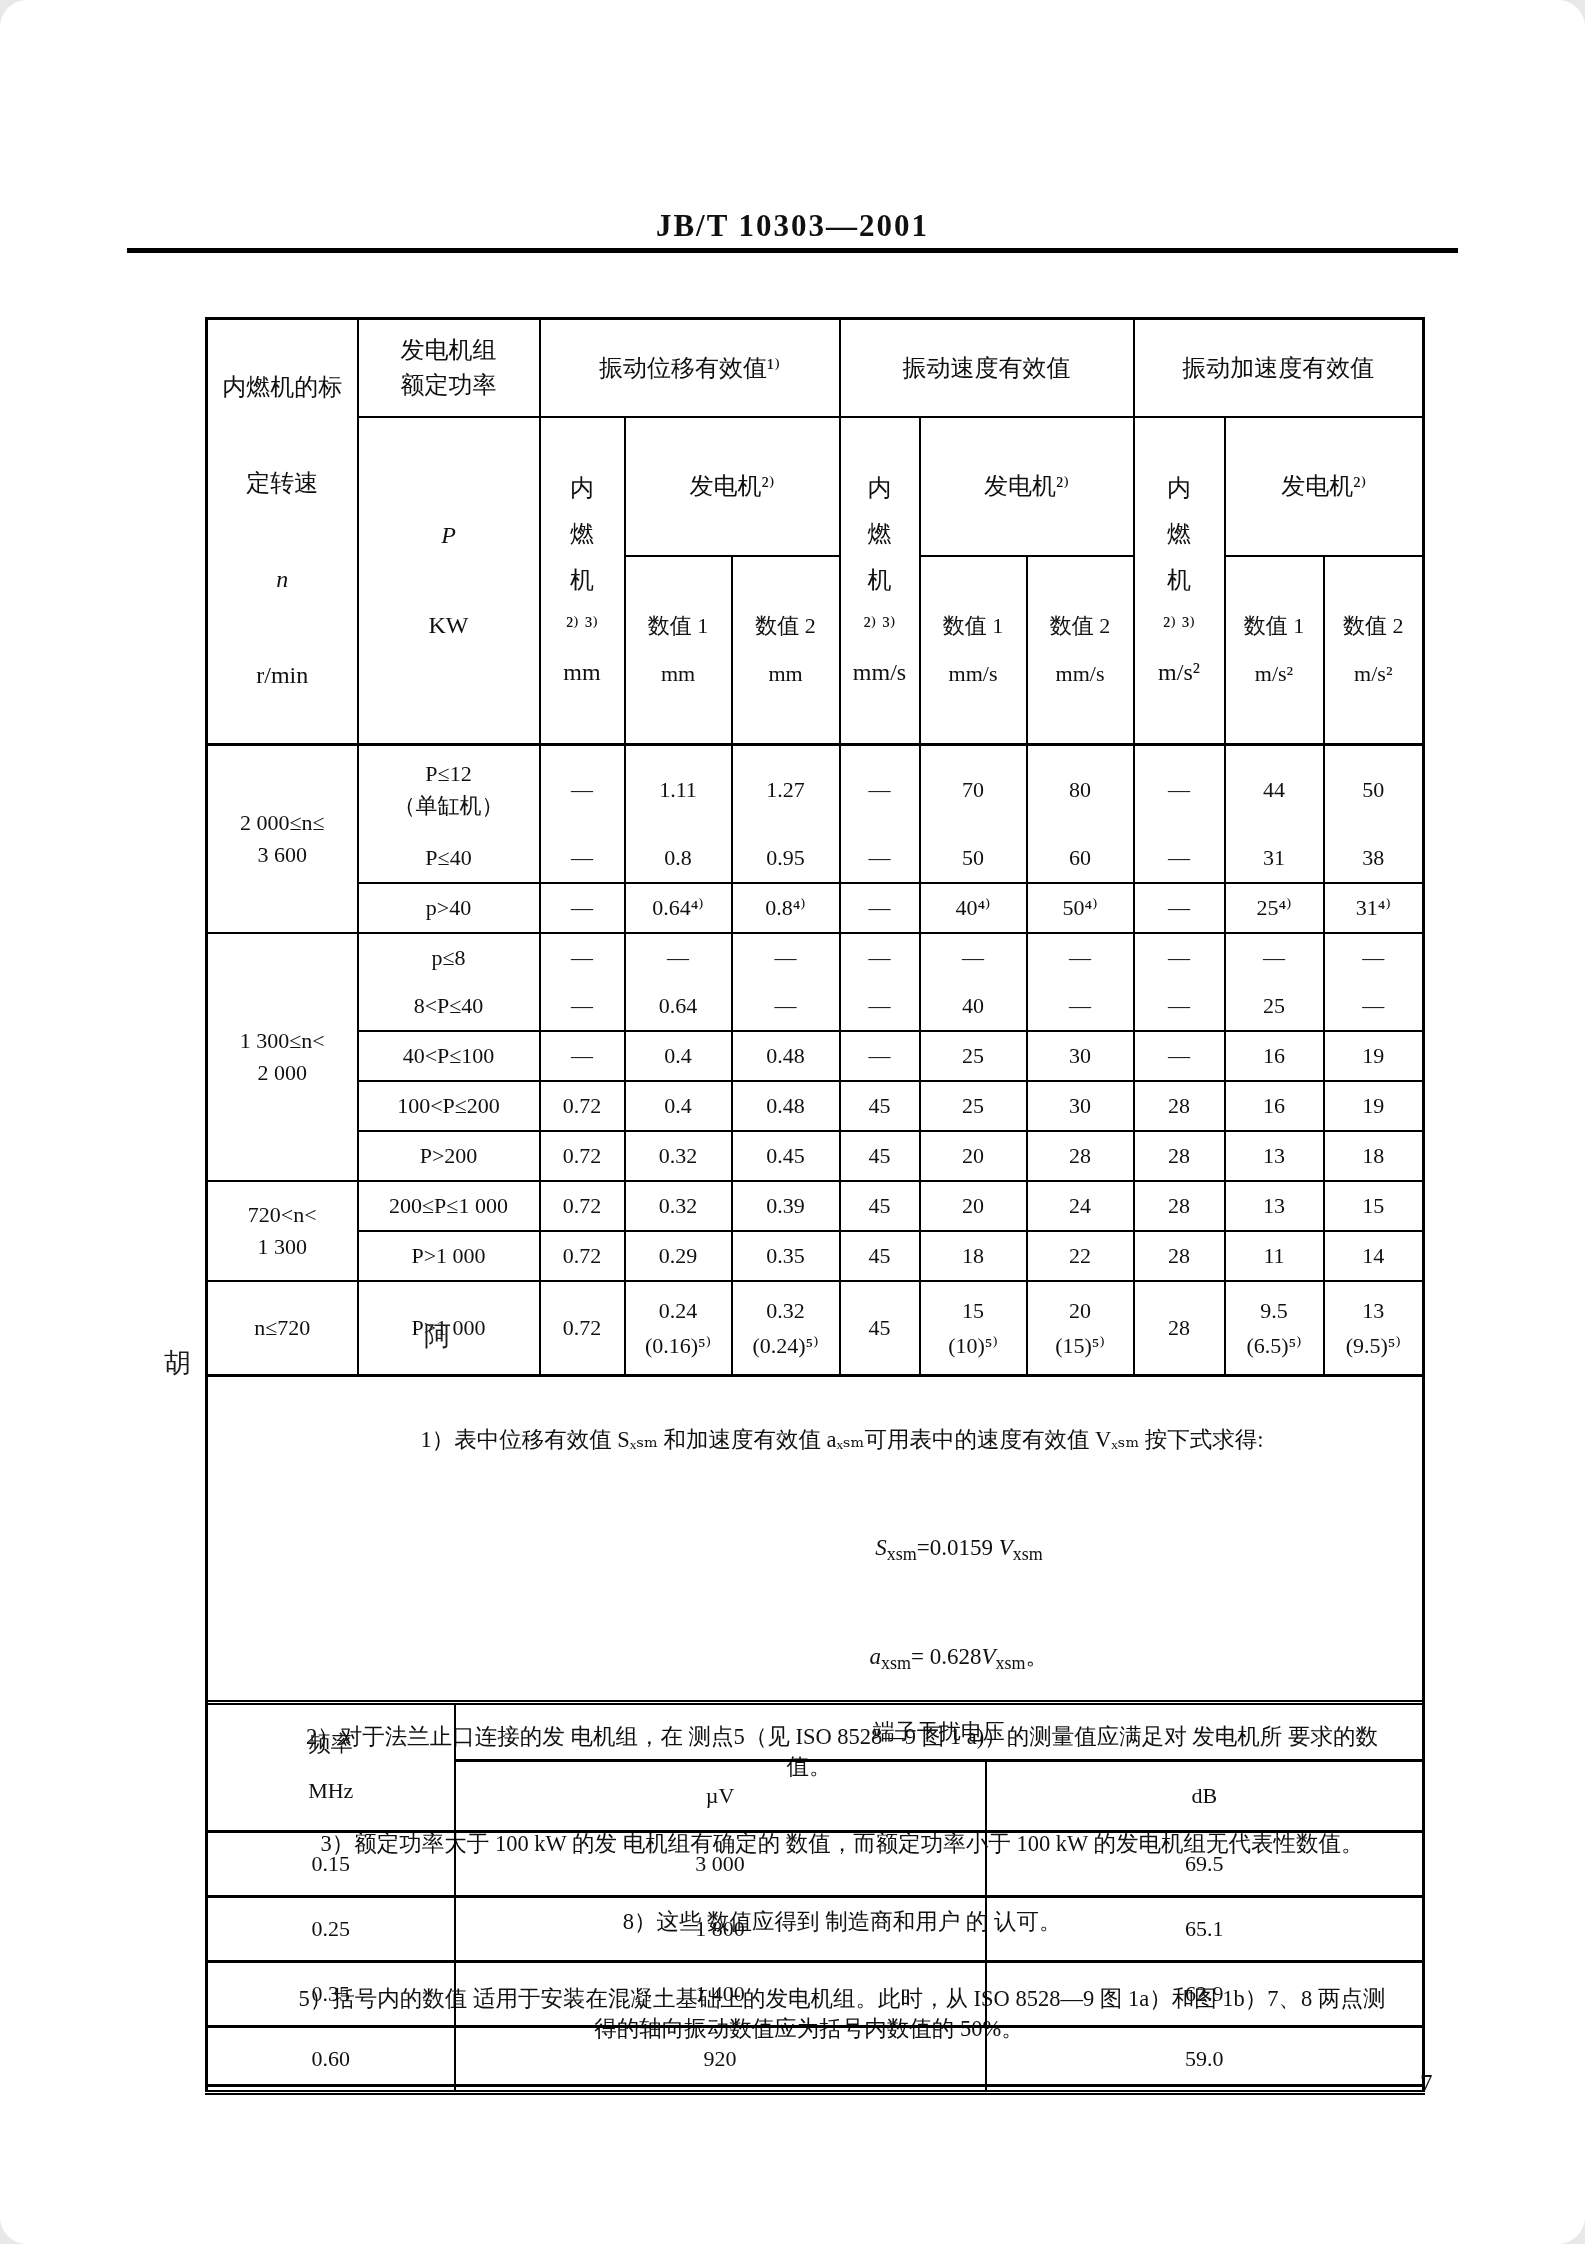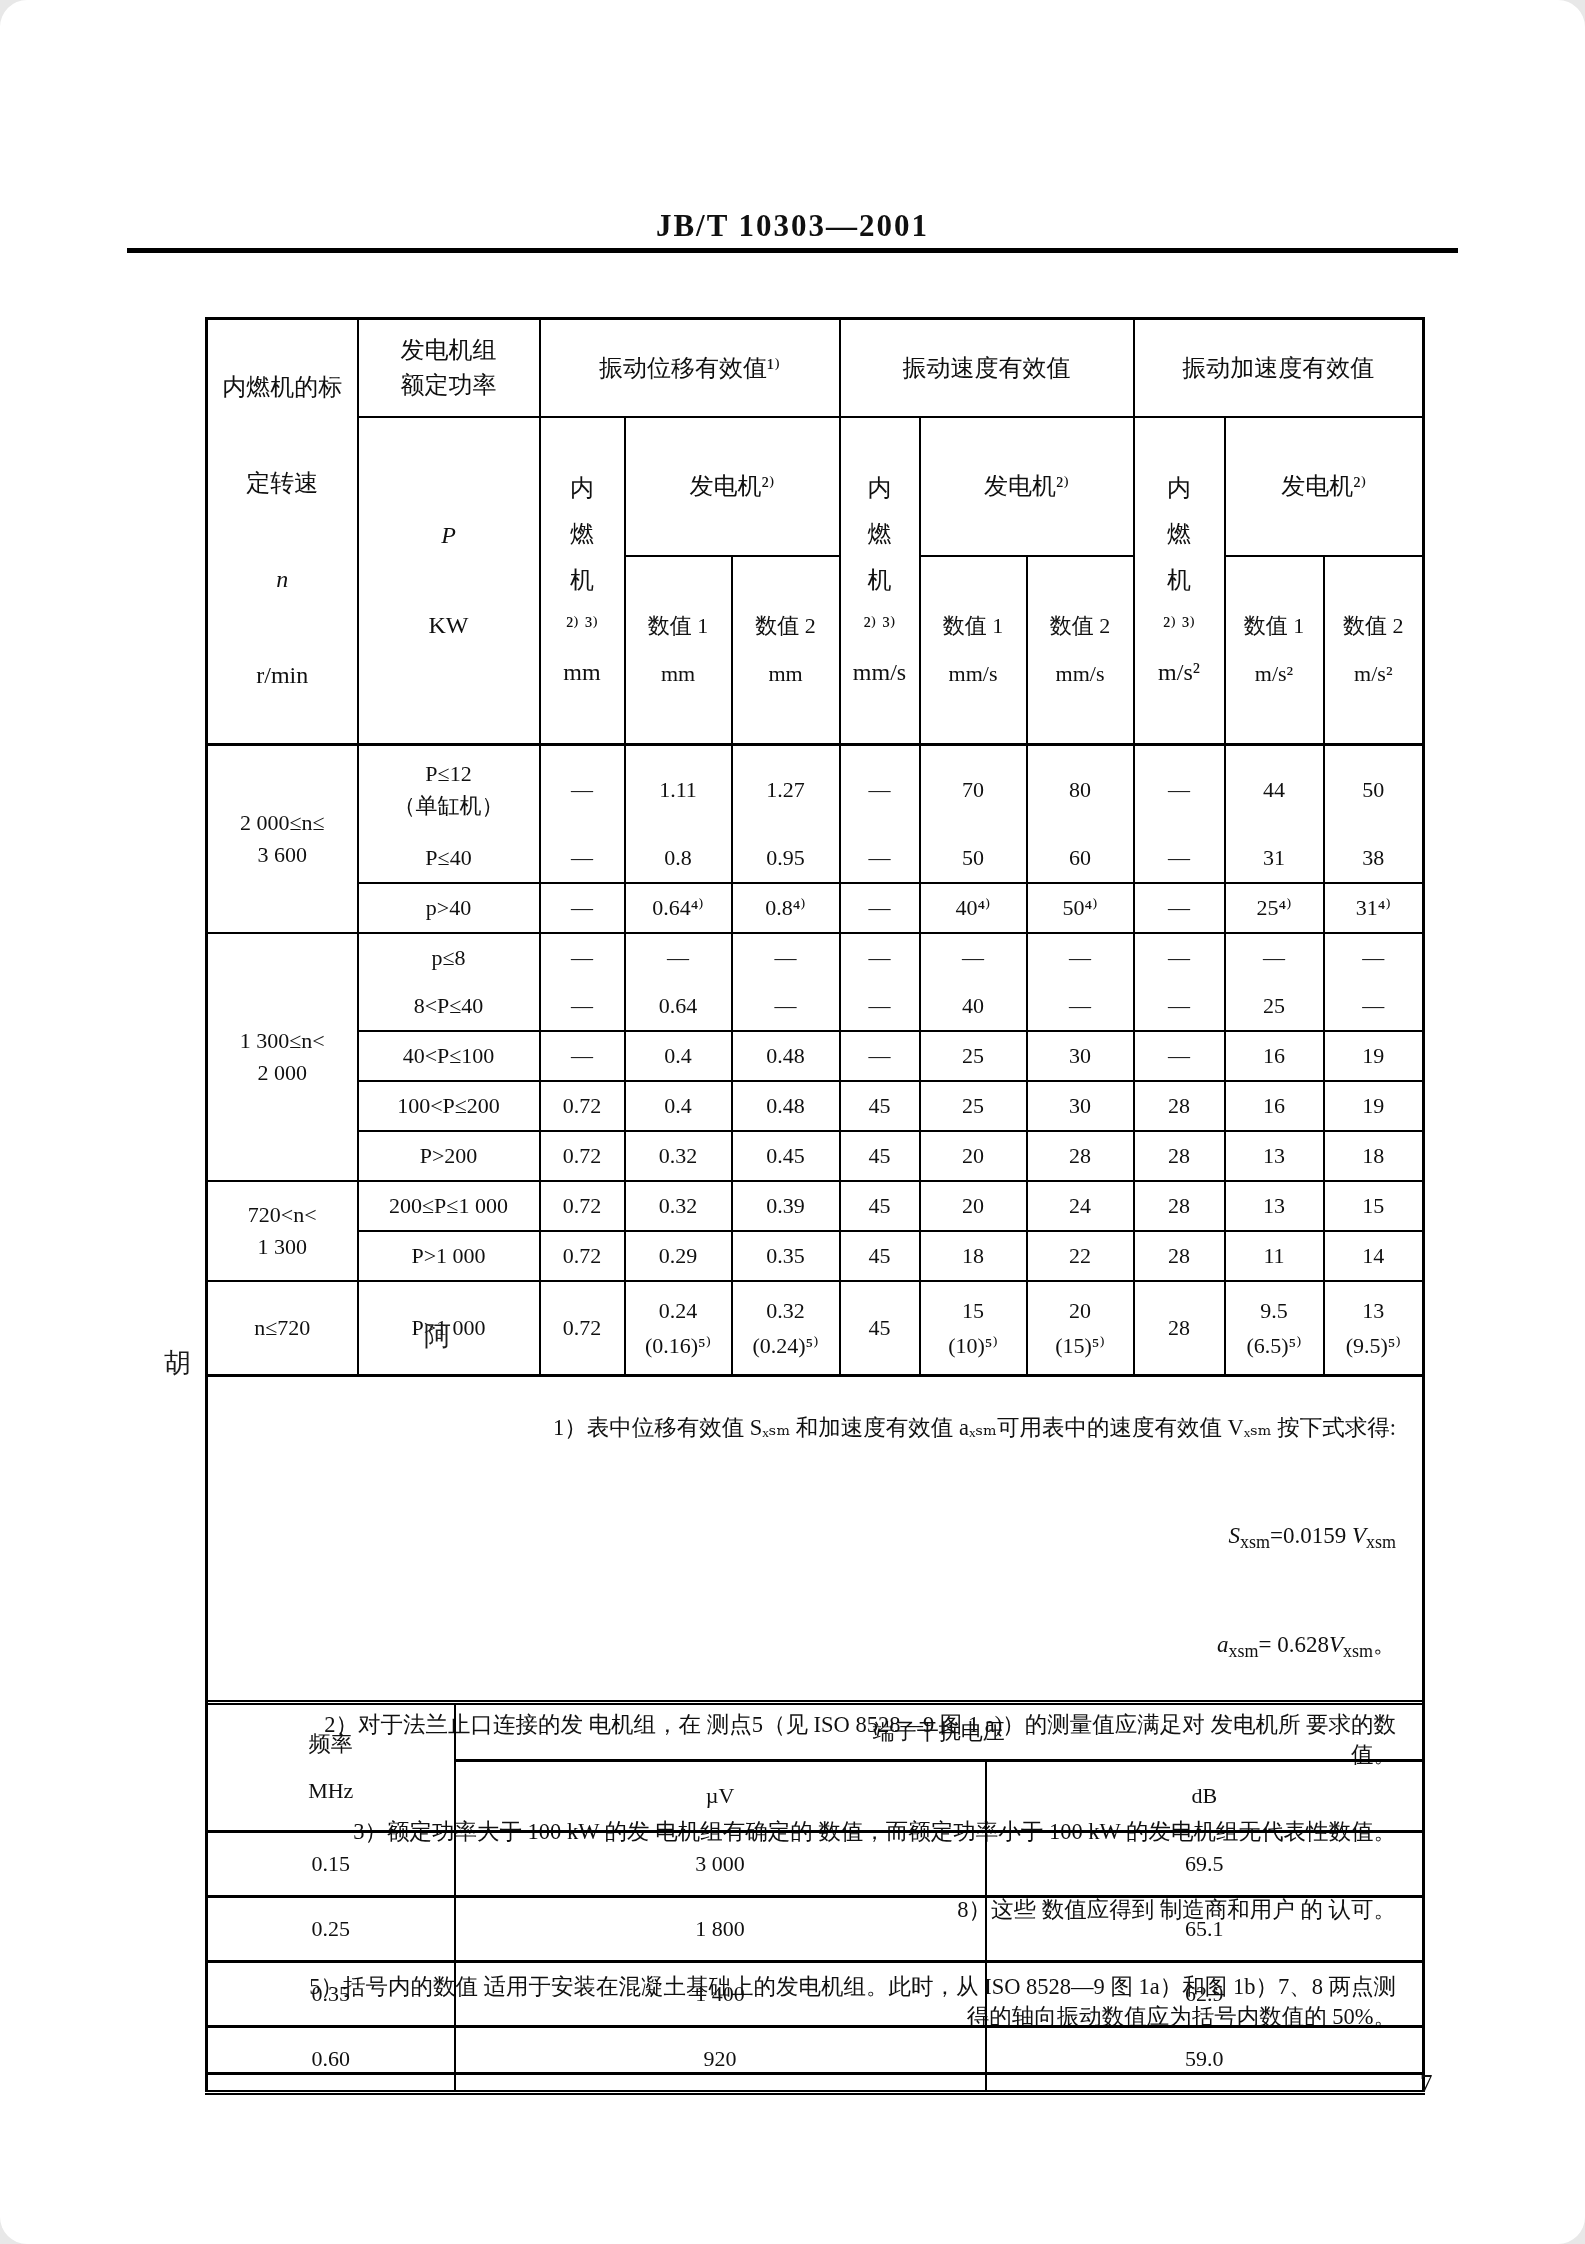--- a/index.html
+++ b/index.html
@@ -24,21 +24,21 @@
   #t5 thead tr.hr3 th{height:182px;}
   #t5 th.vert{line-height:1.92;font-size:21px;}
   #t5 th.numhead{line-height:2.15;}
   .shl{display:block;line-height:2.55;font-size:24px;}
   .pk .shl{line-height:2.3;}
   .it{font-style:italic;}
   #t5 tbody td{height:44px;}
   #t5 tbody tr:first-child td{border-top:3px solid #000;height:84px;}
   #t5 tbody tr.last-data td{height:88px;line-height:1.6;}
   #t5 tr.merge-top td{border-top:none;}
-  #t5 td.notes{ text-align:right;padding:4px 26px 8px 14px;font-size:22.5px;height:auto;}
+  #t5 td.notes{ text-align:center;padding:16px 26px 8px 14px;font-size:22.5px;height:auto;}
   p.note{margin:0 0 15px 0;text-indent:66px;line-height:1.32;white-space:normal;}
   p.note5{margin-bottom:0;}
   .formula{margin:0 0 14px 300px;font-size:23px;line-height:1.3;}
   .formula sub,.subtxt{font-size:18px;}
   sub{vertical-align:-5px;}
   .hw{position:absolute;font-size:27px;color:#1c1c1c;}
   
   #t6wrap{position:absolute;left:205px;top:1700px;width:1217px;}
   #t6{border:3px solid #000;border-top:5px double #000;border-bottom:5px double #000;}
   #t6 th,#t6 td{border-left:2px solid #000;border-top:3px solid #000;

